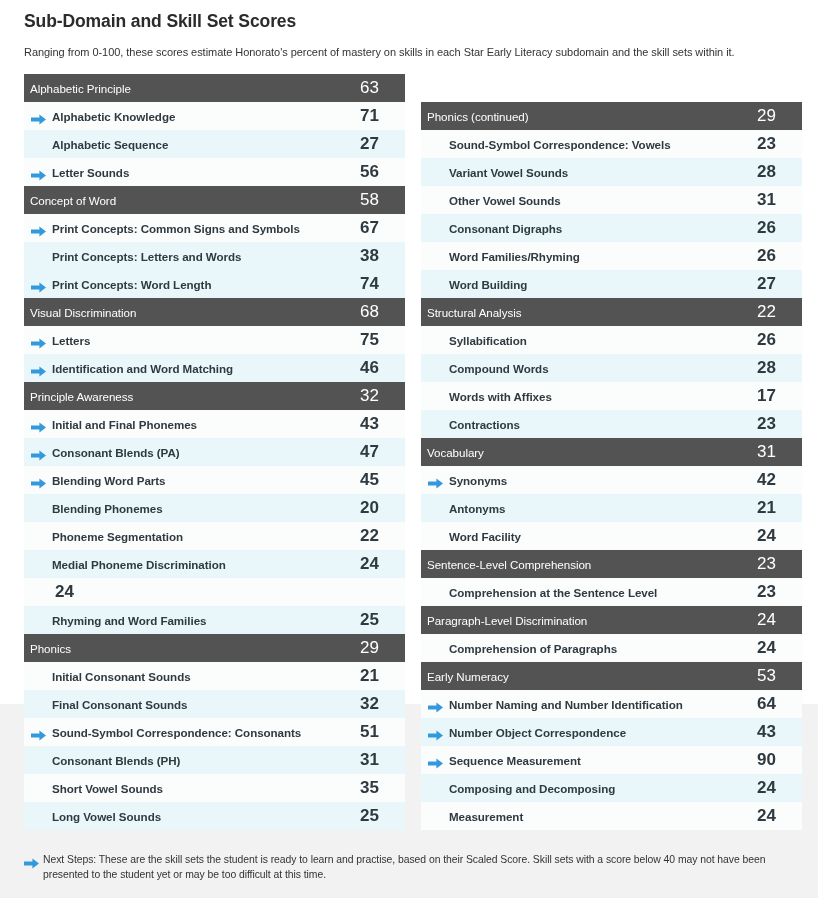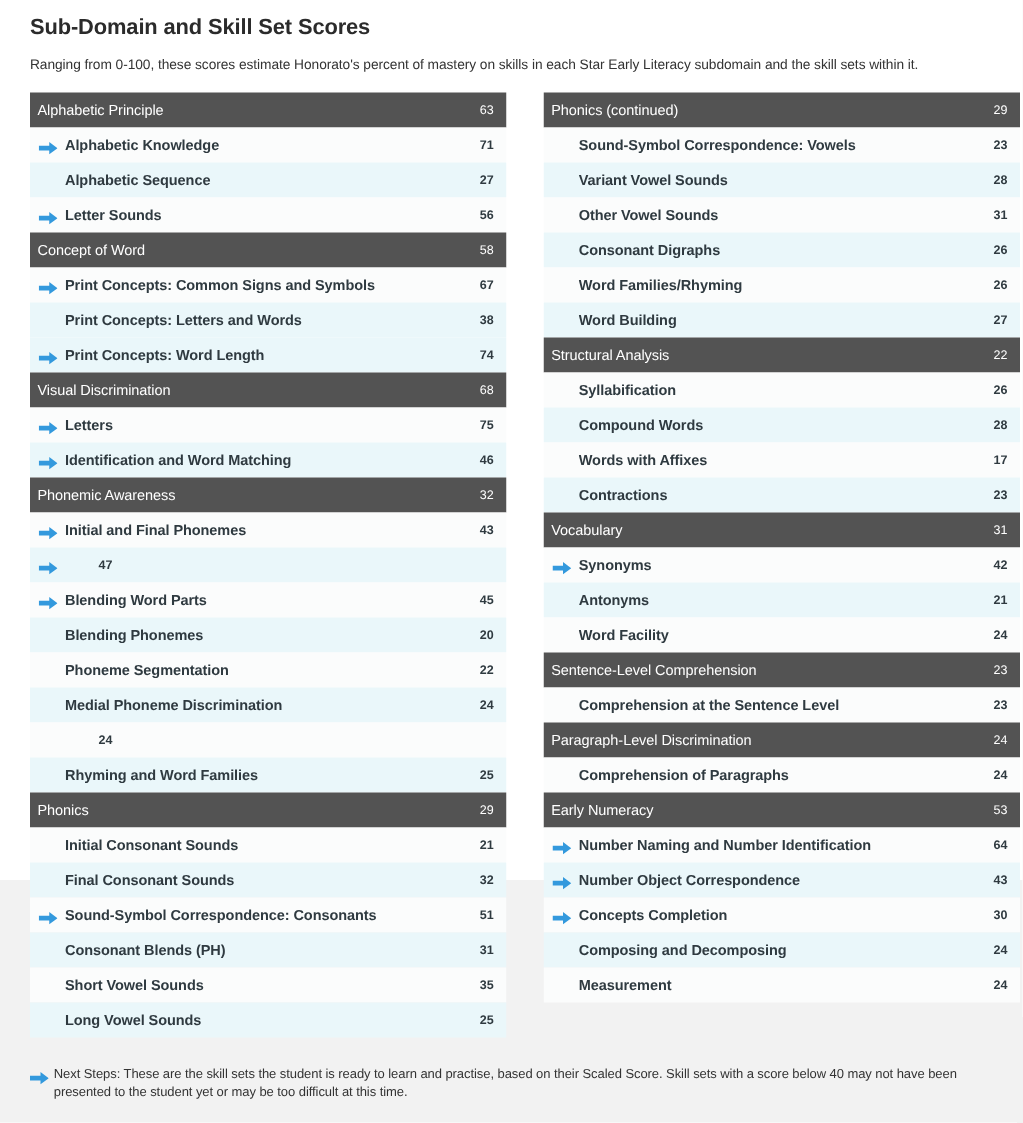--- a/index.html
+++ b/index.html
@@ -32,22 +32,23 @@
   }
   .page-desc {
     margin: 0;
     padding: 14px 4px 0 4px;
     font-size: 11px;
     color: #333333;
     letter-spacing: -0.05px;
   }
   .columns {
     display: flex;
-    gap: 30px;
+    gap: 16px;
     padding: 16px 4px 0 4px;
+    align-items: flex-end;
   }
   .column {
     width: 381px;
     flex: 0 0 381px;
   }
   .row {
     display: flex;
     align-items: center;
     height: 28px;
     box-sizing: border-box;
@@ -88,23 +89,23 @@
   .row.header .row-label {
     color: #ffffff;
     font-weight: normal;
     font-size: 11.6px;
     padding-left: 6px;
   }
   .row-score {
     flex: 0 0 48px;
     width: 48px;
     text-align: right;
-    padding-right: 10px;
+    padding-right: 26px;
     box-sizing: border-box;
-    font-size: 10px;
+    font-size: 17px;
     font-weight: bold;
     color: #2f3a40;
   }
   .row.header .row-score {
     color: #ffffff;
     font-weight: normal;
   }
   .footnote {
     display: flex;
     align-items: flex-start;
@@ -203,38 +204,39 @@
         <div class="row child-even">
           <span class="arrow-gutter">
             <span class="arrow-icon"><svg viewBox="0 0 15 11" width="15" height="11" xmlns="http://www.w3.org/2000/svg">
                 <path d="M0 3.6 H8.4 V0.6 L15 5.5 L8.4 10.4 V7.4 H0 Z" fill="#3399dd"></path>
               </svg></span>
           </span>
           <span class="row-label">Identification and Word Matching</span>
           <span class="row-score">46</span>
         </div>
         <div class="row header">
-          <span class="row-label">Phonemic Awareness</span>
+          <span class="row-label">Principle Awareness</span>
           <span class="row-score">32</span>
         </div>
         <div class="row child-odd">
           <span class="arrow-gutter">
             <span class="arrow-icon"><svg viewBox="0 0 15 11" width="15" height="11" xmlns="http://www.w3.org/2000/svg">
                 <path d="M0 3.6 H8.4 V0.6 L15 5.5 L8.4 10.4 V7.4 H0 Z" fill="#3399dd"></path>
               </svg></span>
           </span>
           <span class="row-label">Initial and Final Phonemes</span>
           <span class="row-score">43</span>
         </div>
         <div class="row child-even">
           <span class="arrow-gutter">
             <span class="arrow-icon"><svg viewBox="0 0 15 11" width="15" height="11" xmlns="http://www.w3.org/2000/svg">
                 <path d="M0 3.6 H8.4 V0.6 L15 5.5 L8.4 10.4 V7.4 H0 Z" fill="#3399dd"></path>
               </svg></span>
           </span>
+          <span class="row-label">Consonant Blends (PA)</span>
           <span class="row-score">47</span>
         </div>
         <div class="row child-odd">
           <span class="arrow-gutter">
             <span class="arrow-icon"><svg viewBox="0 0 15 11" width="15" height="11" xmlns="http://www.w3.org/2000/svg">
                 <path d="M0 3.6 H8.4 V0.6 L15 5.5 L8.4 10.4 V7.4 H0 Z" fill="#3399dd"></path>
               </svg></span>
           </span>
           <span class="row-label">Blending Word Parts</span>
           <span class="row-score">45</span>
@@ -423,22 +425,22 @@
           </span>
           <span class="row-label">Number Object Correspondence</span>
           <span class="row-score">43</span>
         </div>
         <div class="row child-odd">
           <span class="arrow-gutter">
             <span class="arrow-icon"><svg viewBox="0 0 15 11" width="15" height="11" xmlns="http://www.w3.org/2000/svg">
                 <path d="M0 3.6 H8.4 V0.6 L15 5.5 L8.4 10.4 V7.4 H0 Z" fill="#3399dd"></path>
               </svg></span>
           </span>
-          <span class="row-label">Concepts Completion</span>
-          <span class="row-score">30</span>
+          <span class="row-label">Sequence Measurement</span>
+          <span class="row-score">90</span>
         </div>
         <div class="row child-even">
           <span class="arrow-gutter"></span>
           <span class="row-label">Composing and Decomposing</span>
           <span class="row-score">24</span>
         </div>
         <div class="row child-odd">
           <span class="arrow-gutter"></span>
           <span class="row-label">Measurement</span>
           <span class="row-score">24</span>

